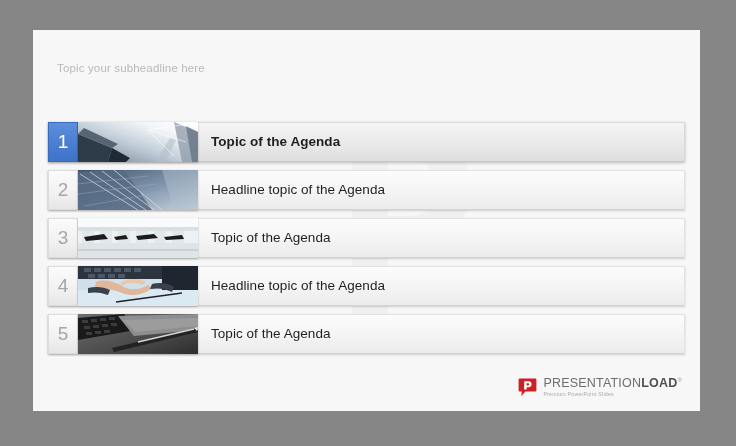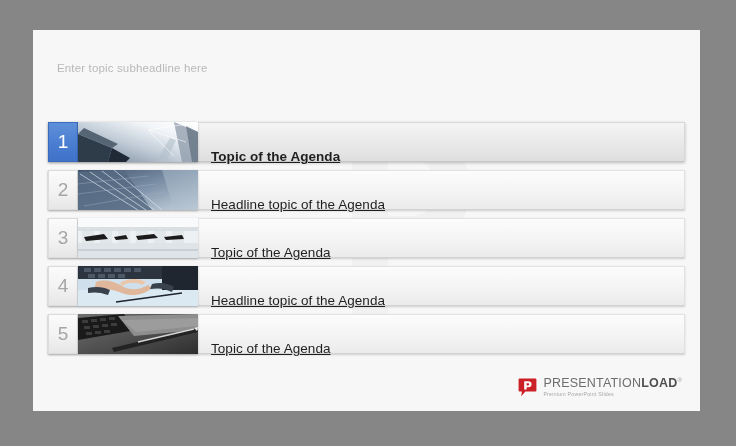--- a/index.html
+++ b/index.html
@@ -139,29 +139,28 @@
     overflow: hidden;
     background: #8a97a6;
     box-shadow: 0 1px 2px rgba(0,0,0,0.22);
   }
   .row-thumb svg { display: block; }
 
   
   .row-label {
     position: absolute;
     left: 163px;
-    top: 15px;
+    top: 0;
     height: 32px;
     line-height: 40px;
     font-size: 13.5px;
     color: #1f1f1f;
     font-weight: 400;
     white-space: nowrap;
     letter-spacing: 0.05px;
-    text-decoration: underline;
   }
   .agenda-row.active .row-label {
     font-weight: 700;
   }
 
   
   #logo {
     position: absolute;
     right: 18px;
     bottom: 12px;
@@ -205,21 +204,21 @@
 
   <div id="slide">
 
     <div id="watermark">
       <svg width="150" height="230" viewBox="0 0 150 230">
         <path d="M22 8 H84 C118 8 140 30 140 66 C140 102 118 124 84 124 H58 V222 H22 Z M58 38 V94 H80 C96 94 106 83 106 66 C106 49 96 38 80 38 Z" fill="#ededed"></path>
       </svg>
     </div>
 
     <div id="header">
-      <div id="slide-subtitle">Enter topic subheadline here</div>
+      <div id="slide-subtitle">Topic your subheadline here</div>
     </div>
 
     <div id="agenda-list">
 
       <div class="agenda-row active">
         <div class="row-bar"></div>
         <div class="row-number">1</div>
         <div class="row-thumb">
           <svg width="120" height="40" viewBox="0 0 120 40">
             <defs>

